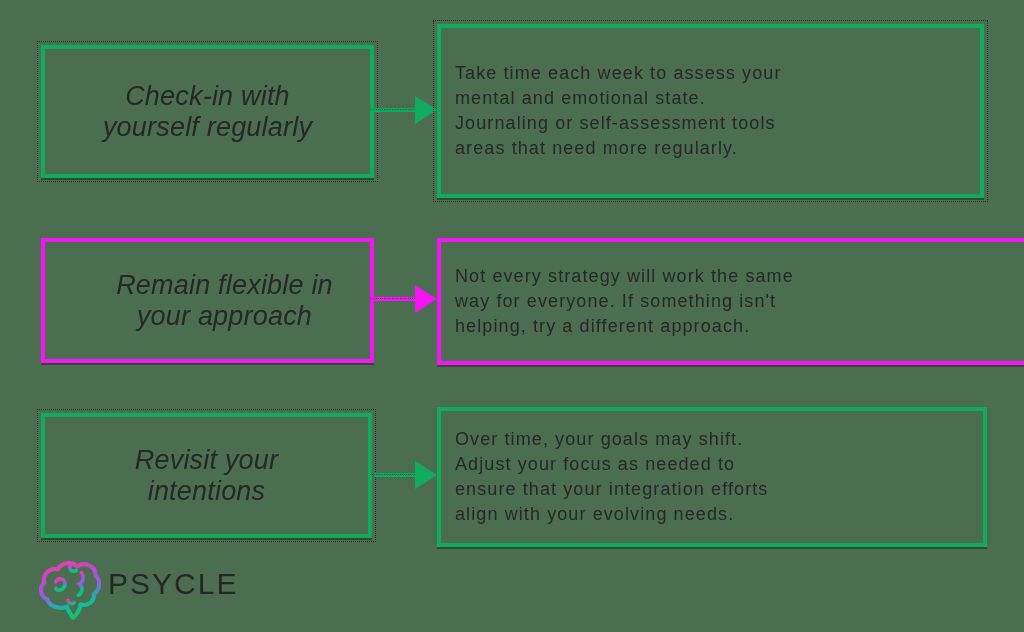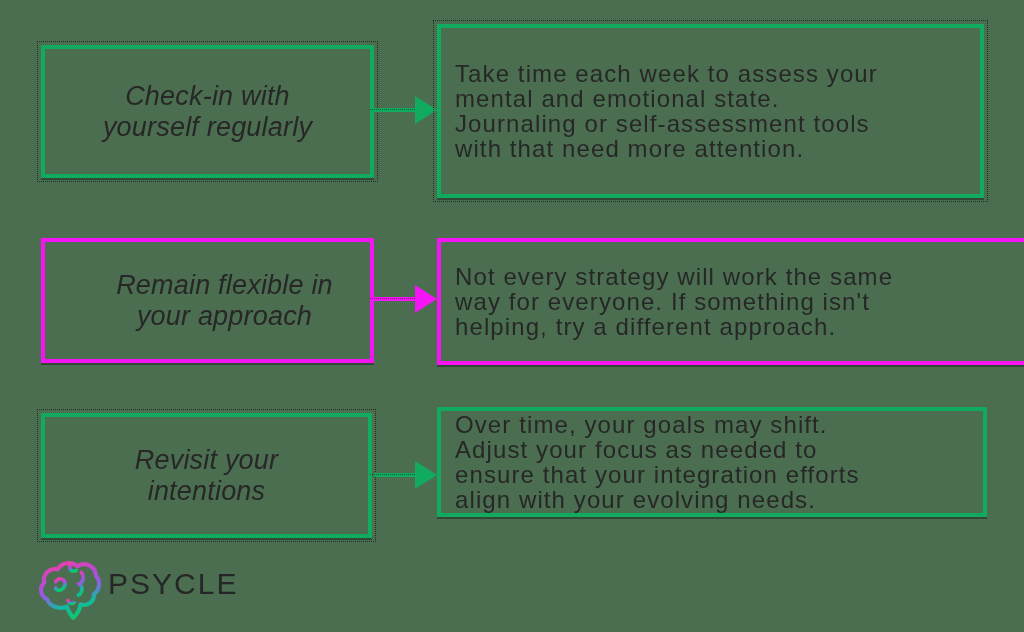--- a/index.html
+++ b/index.html
@@ -36,34 +36,34 @@
     font-style: italic;
     font-weight: 400;
     font-size: 27px;
     line-height: 1.12;
     letter-spacing: .2px;
     color: var(--text);
     text-align: center;
   }
   .desc-box { justify-content: flex-start; padding-left: 14px; }
   .desc {
-    font-size: 24px;
+    font-size: 18px;
     line-height: 25px;
     letter-spacing: 1.1px;
     color: var(--text);
   }
   .desc div { white-space: nowrap; }
 
   
   .r1-left  { left:41px;  top:45px;  width:333px; height:133px; }
   .r1-right { left:437px; top:24px;  width:547px; height:174px; }
   .r2-left  { left:41px;  top:238px; width:333px; height:125px;padding-left:34px; }
   .r2-right { left:437px; top:238px; width:642px; height:127px; }
   .r3-left  { left:41px;  top:413px; width:331px; height:125px; }
-  .r3-right { left:437px; top:407px; width:550px; height:110px; }
+  .r3-right { left:437px; top:407px; width:550px; height:140px; }
 
   
   .arrow { position: absolute; width: 63px; height: 28px; }
   .arrow .stem {
     position: absolute; left: 0; top: 12px; right: 18px; height: 4px;
     background: var(--green);
   }
   .arrow .stem::after {
     content: ""; position: absolute; left: -4px; right: -2px; top: 1px;
     border-top: 1px dotted rgba(10,20,12,.5);
@@ -108,21 +108,21 @@
   </div>
   <div class="arrow a1">
     <div class="stem"></div>
     <div class="head"></div>
   </div>
   <div class="box r1-right desc-box ants">
     <div class="desc">
       <div>Take time each week to assess your</div>
       <div>mental and emotional state.</div>
       <div>Journaling or self-assessment tools</div>
-      <div>with that need more attention.</div>
+      <div>areas that need more regularly.</div>
     </div>
   </div>
 
   <div class="box r2-left magenta">
     <div class="title">
       <div>Remain flexible in</div>
       <div>your approach</div>
     </div>
   </div>
   <div class="arrow a2 magenta">

